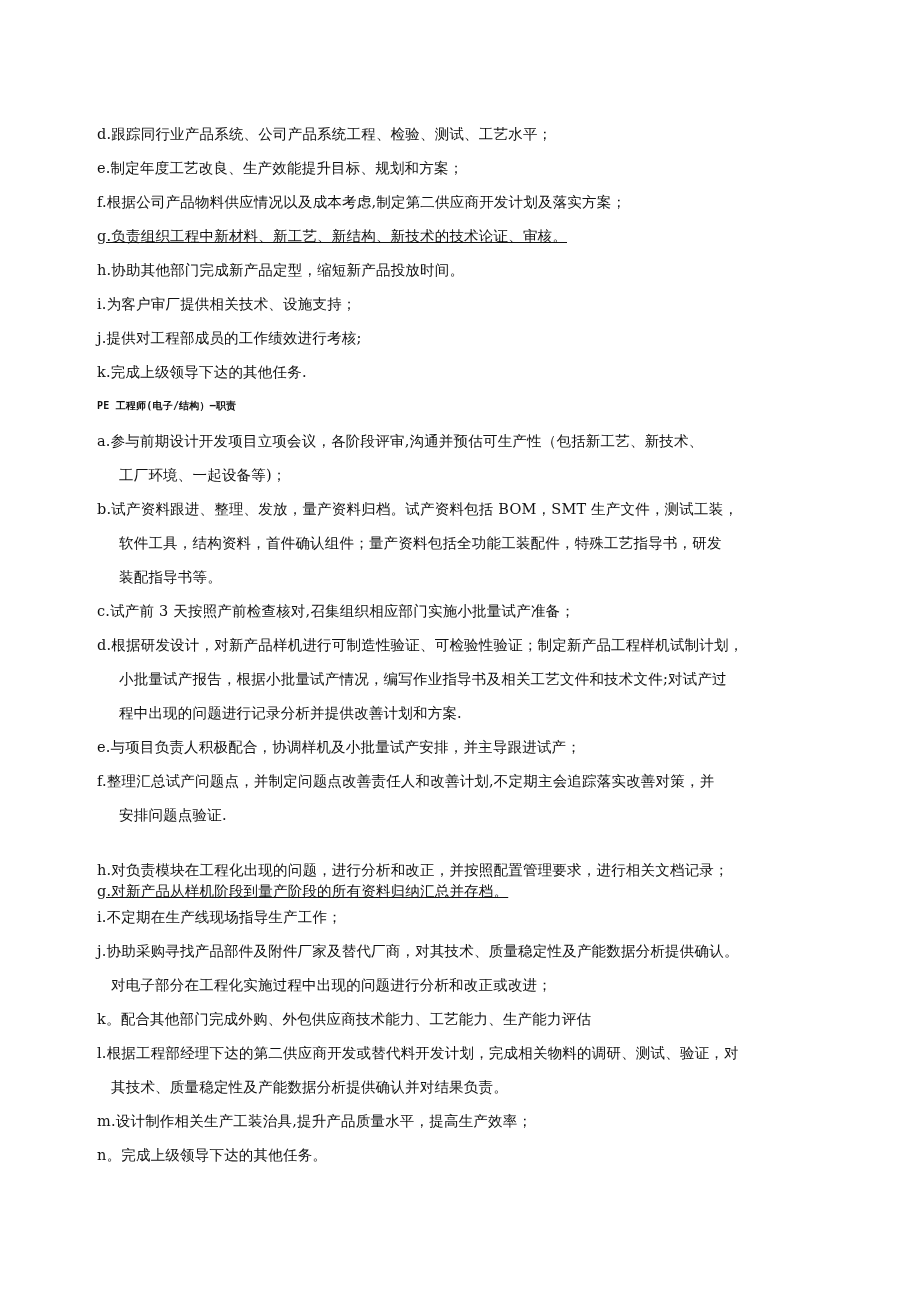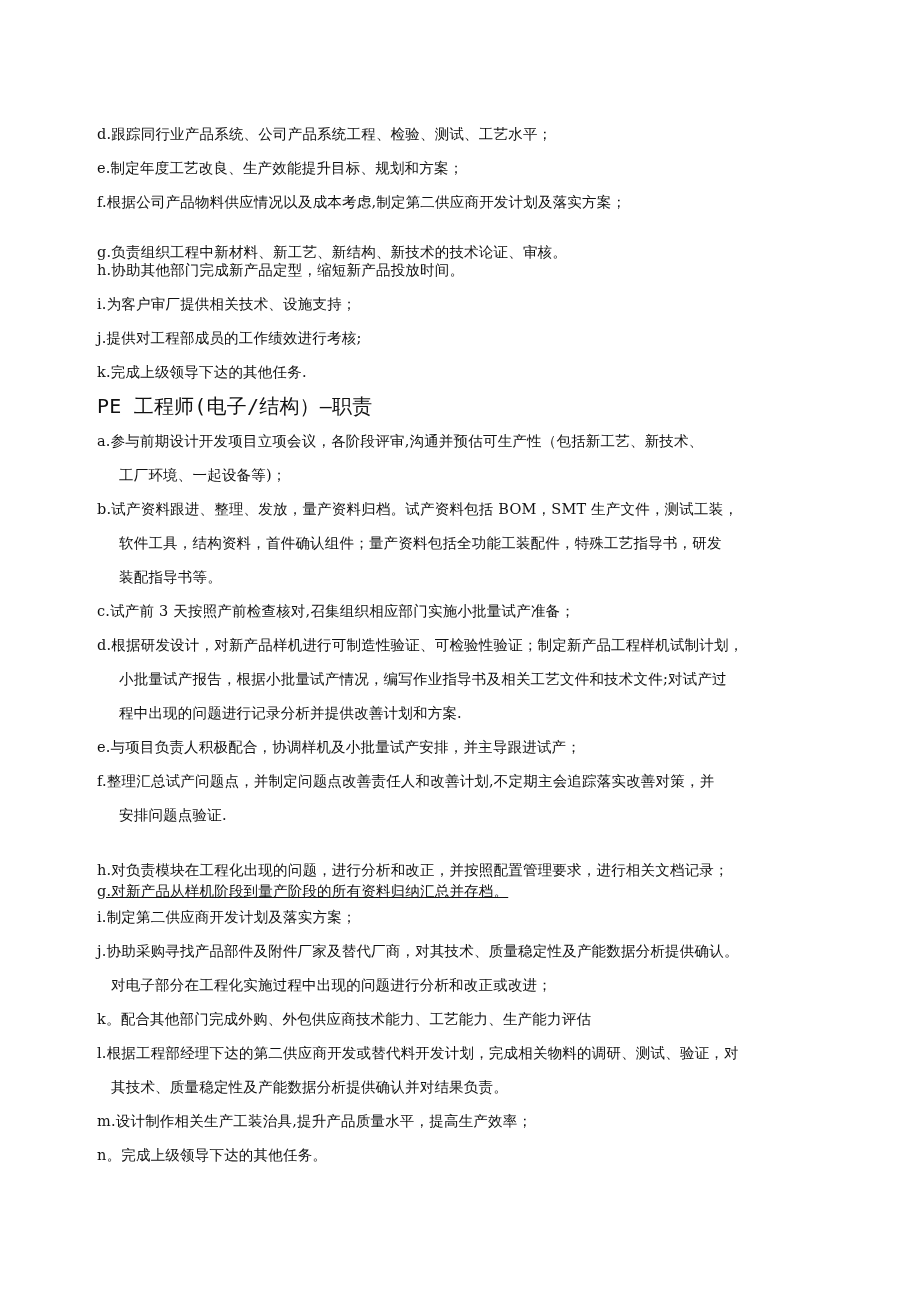--- a/index.html
+++ b/index.html
@@ -30,23 +30,23 @@
       letter-spacing: 0.2px;
       text-align: right;
     }
     .line.indent {
       left: 119px;
     }
     .line.indent-small {
       left: 111px;
     }
     .heading {
-      font-weight: normal;
+      font-weight: bold;
       font-family: "DejaVu Sans Mono", "Liberation Mono", monospace;
-      font-size: 20px;
+      font-size: 10px;
     }
     .watermark {
       position: absolute;
       left: 262px;
       top: 584px;
       font-family: "DejaVu Sans", "Liberation Sans", sans-serif;
       font-size: 50px;
       line-height: 50px;
       color: rgba(0,0,0,0.055);
       letter-spacing: 4px;
@@ -56,21 +56,21 @@
   </style>
 </head>
 <body>
 
 <div class="page">
 
 
   <div class="line" style="top:124px;">d.跟踪同行业产品系统、公司产品系统工程、检验、测试、工艺水平；</div>
   <div class="line" style="top:158px;">e.制定年度工艺改良、生产效能提升目标、规划和方案；</div>
   <div class="line" style="top:192px;">f.根据公司产品物料供应情况以及成本考虑,制定第二供应商开发计划及落实方案；</div>
-  <div class="line" style="top:242px;">g.负责组织工程中新材料、新工艺、新结构、新技术的技术论证、审核。</div>
+  <div class="line" style="top:226px;text-decoration:underline;">g.负责组织工程中新材料、新工艺、新结构、新技术的技术论证、审核。</div>
   <div class="line" style="top:260px;">h.协助其他部门完成新产品定型，缩短新产品投放时间。</div>
   <div class="line" style="top:294px;">i.为客户审厂提供相关技术、设施支持；</div>
   <div class="line" style="top:328px;">j.提供对工程部成员的工作绩效进行考核;</div>
   <div class="line" style="top:362px;">k.完成上级领导下达的其他任务.</div>
 
   <div class="line heading" style="top:396px;">PE 工程师(电子/结构）—职责</div>
 
   <div class="line" style="top:431px;">a.参与前期设计开发项目立项会议，各阶段评审,沟通并预估可生产性（包括新工艺、新技术、</div>
   <div class="line indent" style="top:465px;">工厂环境、一起设备等)；</div>
   <div class="line" style="top:499px;">b.试产资料跟进、整理、发放，量产资料归档。试产资料包括 BOM，SMT 生产文件，测试工装，</div>
@@ -78,21 +78,21 @@
   <div class="line indent" style="top:567px;">装配指导书等。</div>
   <div class="line" style="top:601px;">c.试产前 3 天按照产前检查核对,召集组织相应部门实施小批量试产准备；</div>
   <div class="line" style="top:635px;">d.根据研发设计，对新产品样机进行可制造性验证、可检验性验证；制定新产品工程样机试制计划，</div>
   <div class="line indent" style="top:669px;">小批量试产报告，根据小批量试产情况，编写作业指导书及相关工艺文件和技术文件;对试产过</div>
   <div class="line indent" style="top:703px;">程中出现的问题进行记录分析并提供改善计划和方案.</div>
   <div class="line" style="top:737px;">e.与项目负责人积极配合，协调样机及小批量试产安排，并主导跟进试产；</div>
   <div class="line" style="top:771px;">f.整理汇总试产问题点，并制定问题点改善责任人和改善计划,不定期主会追踪落实改善对策，并</div>
   <div class="line indent" style="top:805px;">安排问题点验证.</div>
   <div class="line" style="top:881px;text-decoration:underline;">g.对新产品从样机阶段到量产阶段的所有资料归纳汇总并存档。</div>
   <div class="line" style="top:860px;">h.对负责模块在工程化出现的问题，进行分析和改正，并按照配置管理要求，进行相关文档记录；</div>
-  <div class="line" style="top:907px;">i.制定第二供应商开发计划及落实方案；</div>
+  <div class="line" style="top:907px;">i.不定期在生产线现场指导生产工作；</div>
   <div class="line" style="top:941px;">j.协助采购寻找产品部件及附件厂家及替代厂商，对其技术、质量稳定性及产能数据分析提供确认。</div>
   <div class="line indent-small" style="top:975px;">对电子部分在工程化实施过程中出现的问题进行分析和改正或改进；</div>
   <div class="line" style="top:1009px;">k。配合其他部门完成外购、外包供应商技术能力、工艺能力、生产能力评估</div>
   <div class="line" style="top:1043px;">l.根据工程部经理下达的第二供应商开发或替代料开发计划，完成相关物料的调研、测试、验证，对</div>
   <div class="line indent-small" style="top:1077px;">其技术、质量稳定性及产能数据分析提供确认并对结果负责。</div>
   <div class="line" style="top:1111px;">m.设计制作相关生产工装治具,提升产品质量水平，提高生产效率；</div>
   <div class="line" style="top:1145px;">n。完成上级领导下达的其他任务。</div>
 
 </div>
 

